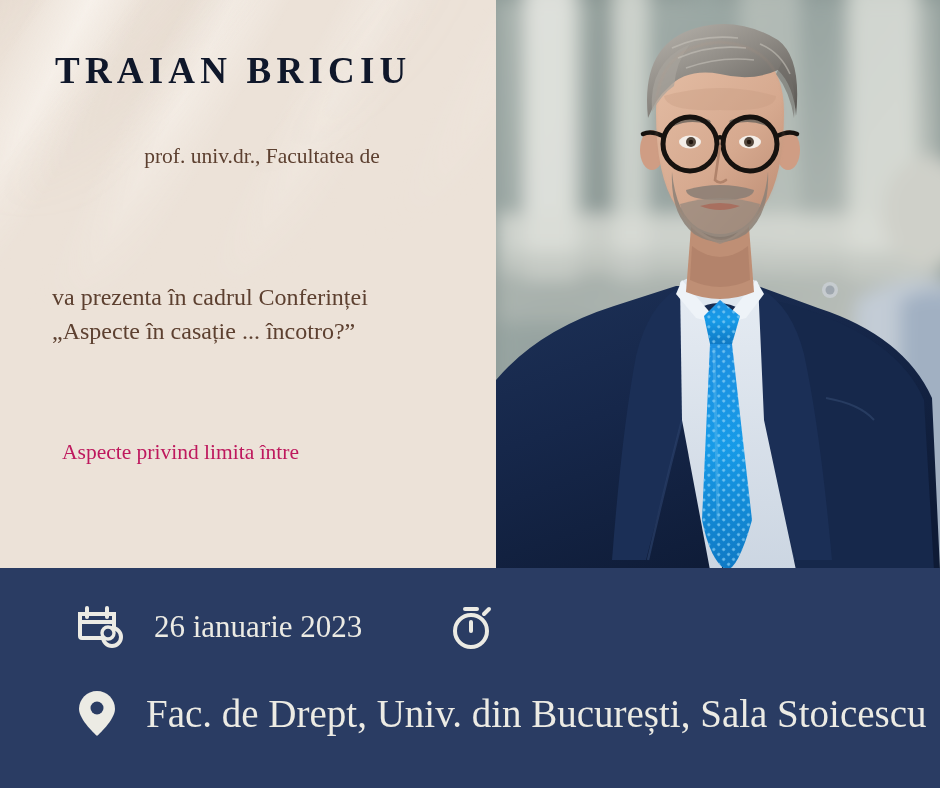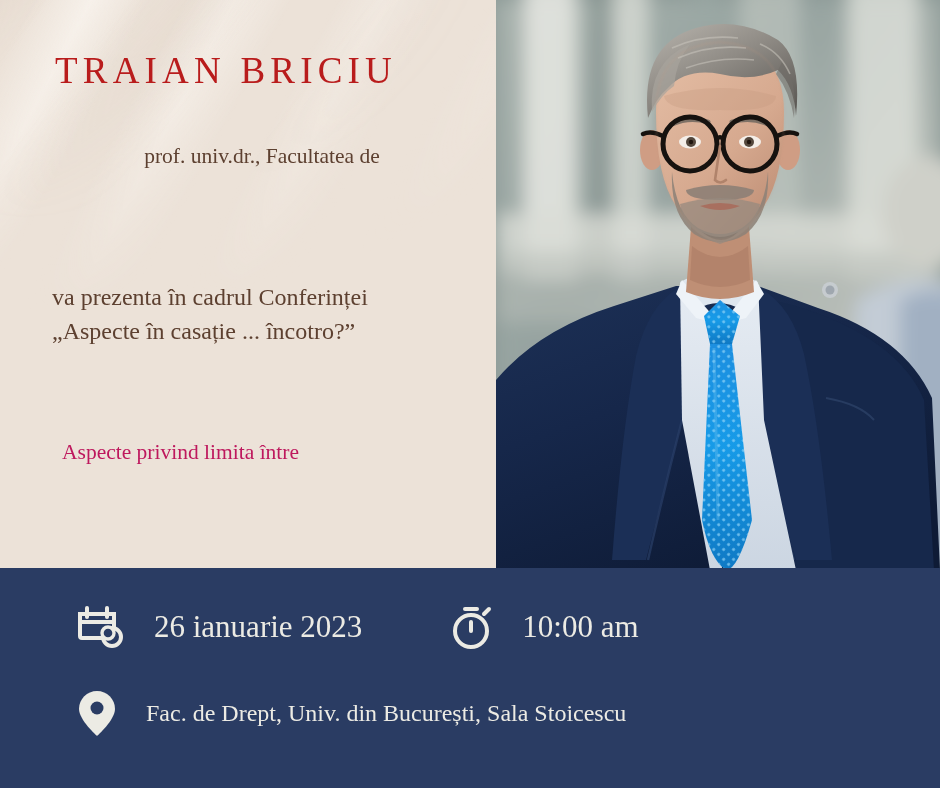--- a/index.html
+++ b/index.html
@@ -79,22 +79,22 @@
     mask-image: radial-gradient(110% 105% at 12% 4%, rgba(0,0,0,0.95) 0%, rgba(0,0,0,0) 75%);
     pointer-events: none;
   }
 
   .speaker-name {
     position: absolute;
     left: 55px;
     top: 52px;
     font-size: 37px;
     letter-spacing: 5.2px;
-    color: #b91c1c;
-    font-weight: 400;
+    color: #0f172a;
+    font-weight: 700;
     white-space: nowrap;
     line-height: 1;
   }
 
   .speaker-role {
     position: absolute;
     left: 52px;
     top: 139px;
     width: 420px;
     font-size: 21.5px;
@@ -164,21 +164,21 @@
     line-height: 0;
   }
   .info-text {
     color: #ecebe4;
     font-size: 31px;
     line-height: 1;
     white-space: nowrap;
   }
   .date-text  { margin-left: 28px; }
   .time-text  { margin-left: 24px; }
-  .place-text { margin-left: 26px; font-size: 24px; }
+  .place-text { margin-left: 26px; font-size: 39px; }
 
   .gap-between { width: 86px; }
 </style>
 </head>
 <body>
 
 <div class="poster">
 
   <div class="left-panel">
     <div class="shadow-wash"></div>
@@ -393,21 +393,20 @@
       <span class="glyph">
         <svg width="50" height="52" viewBox="0 0 50 52">
           <g fill="none" stroke="#ecebe4" stroke-width="4" stroke-linecap="round">
             <circle cx="23" cy="31" r="16"></circle>
             <path d="M23 22 v9"></path>
             <path d="M17 9 h12"></path>
             <path d="M36 14 l5 -5"></path>
           </g>
         </svg>
       </span>
-      <span class="info-text time-text">10:00 am</span>
     </div>
 
   </div>
 
   <div class="banner-row row-location">
     <div class="info-item">
       <span class="glyph">
         <svg width="46" height="54" viewBox="0 0 46 54">
           <path d="M23 5 C13 5 5 13 5 23 C5 34 23 50 23 50 C23 50 41 34 41 23 C41 13 33 5 23 5 Z" fill="#ecebe4"></path>
           <circle cx="23" cy="22" r="6.5" fill="#2a3c63"></circle>

